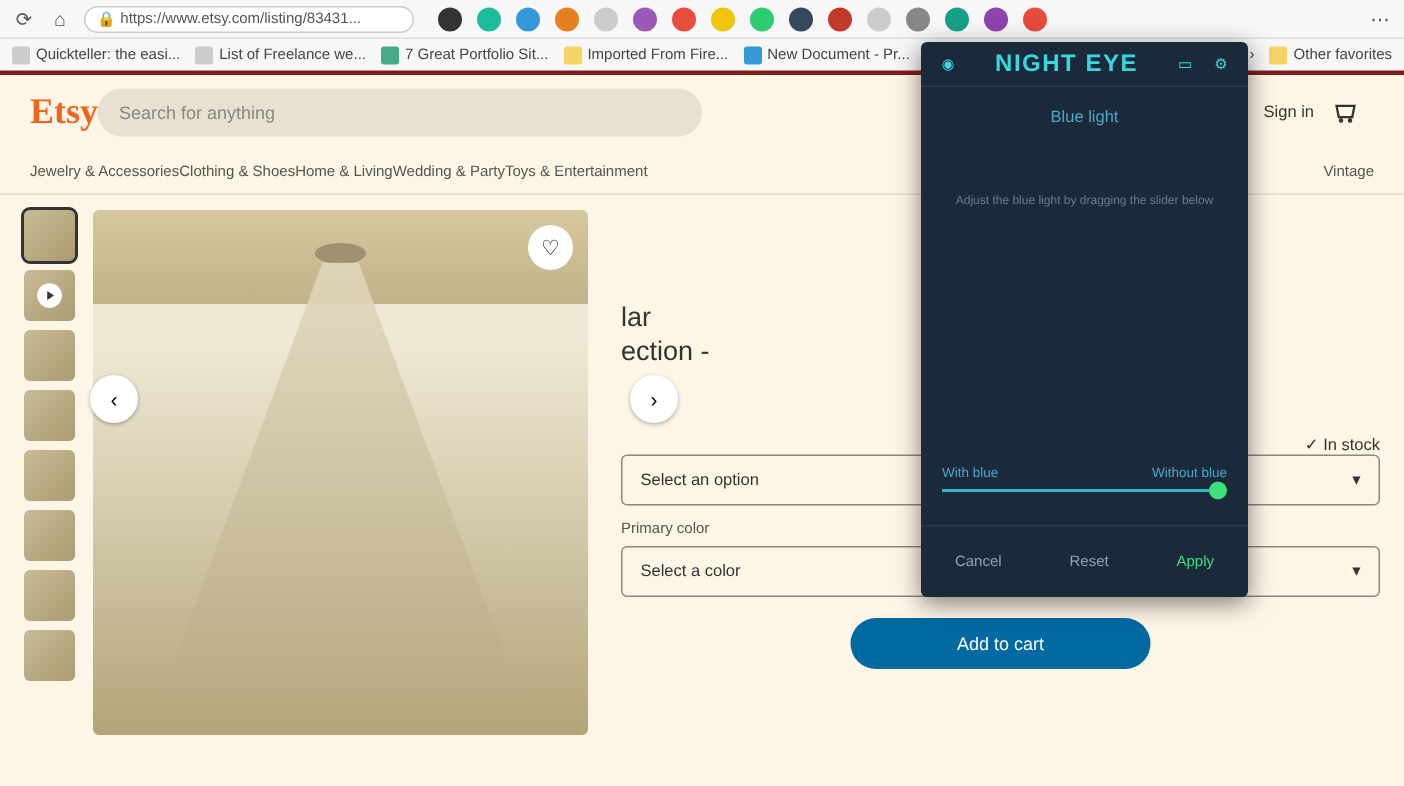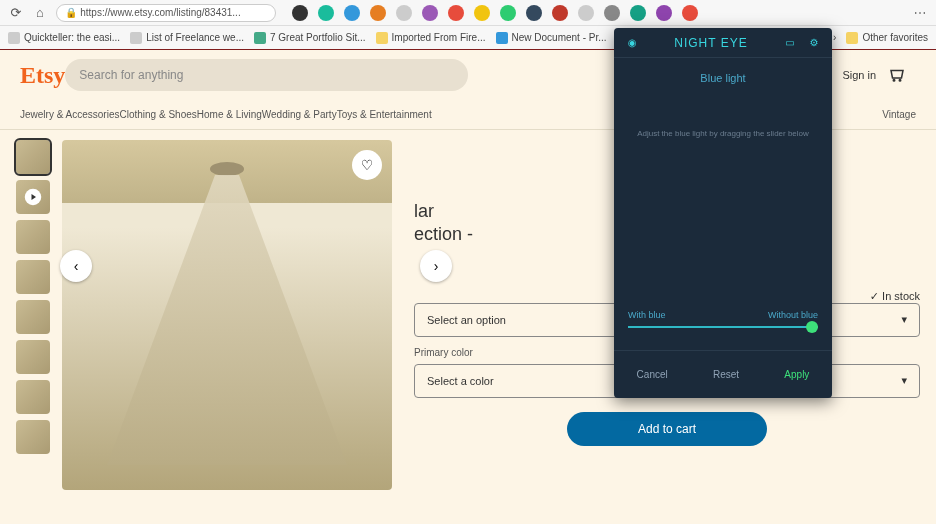--- a/index.html
+++ b/index.html
@@ -4,21 +4,21 @@
 <style>
 * { margin:0; padding:0; box-sizing:border-box; font-family:Arial,sans-serif; }
 body { width:936px; height:524px; background:#fff; overflow:hidden; position:relative; }
 
 
 .chrome { height:26px; background:#f7f7f7; display:flex; align-items:center; padding:0 8px; gap:8px; border-bottom:1px solid #ddd; }
 .chrome .nav-ic { width:16px; height:16px; display:flex; align-items:center; justify-content:center; font-size:13px; color:#555; cursor:pointer; }
 .urlbar { flex:0 0 220px; height:18px; background:#fff; border:1px solid #ccc; border-radius:9px; font-size:10px; color:#555; padding:0 8px; display:flex; align-items:center; }
 .ext-ic { width:16px; height:16px; border-radius:50%; display:inline-block; }
 .ext-row { display:flex; gap:10px; align-items:center; margin-left:8px; }
-.bm-bar { height:24px; background:#f7f7f7; display:flex; align-items:center; padding:0 8px; gap:10px; border-bottom:1px solid #7f1d1d; font-size:10px; color:#444; }
+.bm-bar { height:24px; background:#f7f7f7; display:flex; align-items:center; padding:0 8px; gap:10px; border-bottom:3px solid #7f1d1d; font-size:10px; color:#444; }
 .bm { display:flex; align-items:center; gap:4px; cursor:pointer; white-space:nowrap; }
 .bm .ic { width:12px; height:12px; border-radius:2px; display:inline-block; }
 
 
 .page { background:#fdf5e6; height:474px; position:relative; }
 .ehead { height:50px; display:flex; align-items:center; padding:0 20px; }
 .logo { color:#f1641e; font-size:24px; font-weight:bold; font-family:Georgia,serif; }
 .search { flex:1; max-width:520px; height:32px; background:#e8e0d0; border-radius:20px; display:flex; align-items:center; padding:0 14px; font-size:12px; color:#888; }
 .signin { font-size:11px; color:#333; cursor:pointer; }
 .cart { width:18px; height:18px; position:absolute; right:30px; top:16px; }
@@ -45,21 +45,21 @@
 .title { font-size:18px; font-family:Georgia,serif; color:#333; line-height:1.3; margin-top:60px; }
 .stock { position:absolute; right:0; top:150px; font-size:11px; }
 .stock::before { content:"✓ "; }
 .sel-box { height:34px; border:1px solid #888; border-radius:4px; display:flex; align-items:center; justify-content:space-between; padding:0 12px; margin-top:6px; font-size:11px; cursor:pointer; background:#fdf5e6; }
 .lbl { font-size:10px; color:#555; margin-top:10px; }
 .addcart { height:34px; background:#0369a1; color:#fff; border-radius:20px; display:flex; align-items:center; justify-content:center; margin-top:14px; font-size:12px; cursor:pointer; width:200px; margin-left:auto; margin-right:auto; }
 
 
 .ne { position:absolute; left:614px; top:28px; width:218px; height:370px; background:#1b2a3a; border-radius:4px; box-shadow:0 4px 16px rgba(0,0,0,.5); color:#ccc; font-size:10px; }
 .ne-head { height:30px; display:flex; align-items:center; justify-content:space-between; padding:0 10px; border-bottom:1px solid #2a3b4c; }
-.ne-title { color:#38d6e0; font-size:12px; letter-spacing:1px; }
+.ne-title { color:#38d6e0; font-size:16px; letter-spacing:1px;font-weight:bold; }
 .ne-ic { width:16px; height:16px; display:flex; align-items:center; justify-content:center; color:#38d6e0; cursor:pointer; }
 .ne-body { padding:14px; text-align:center; }
 .ne-sub { color:#4aa8c9; font-size:11px; margin-bottom:6px; }
 .ne-desc { color:#6b7d8f; font-size:8px; line-height:1.4;margin-top:44px; }
 .ne-slider { position:absolute; bottom:70px; left:14px; right:14px; }
 .ne-sl-lbls { display:flex; justify-content:space-between; font-size:9px; color:#4aa8c9; margin-bottom:6px; }
 .ne-track { height:2px; background:#2fb8c5; position:relative; }
 .ne-handle { position:absolute; right:0; top:-5px; width:12px; height:12px; border-radius:50%; background:#3de07a; cursor:pointer; }
 .ne-foot { position:absolute; bottom:0; left:0; right:0; height:48px; display:flex; align-items:center; justify-content:space-around; font-size:10px; border-top:1px solid #2a3b4c; }
 .ne-foot span { cursor:pointer; color:#8fa2b5; }

